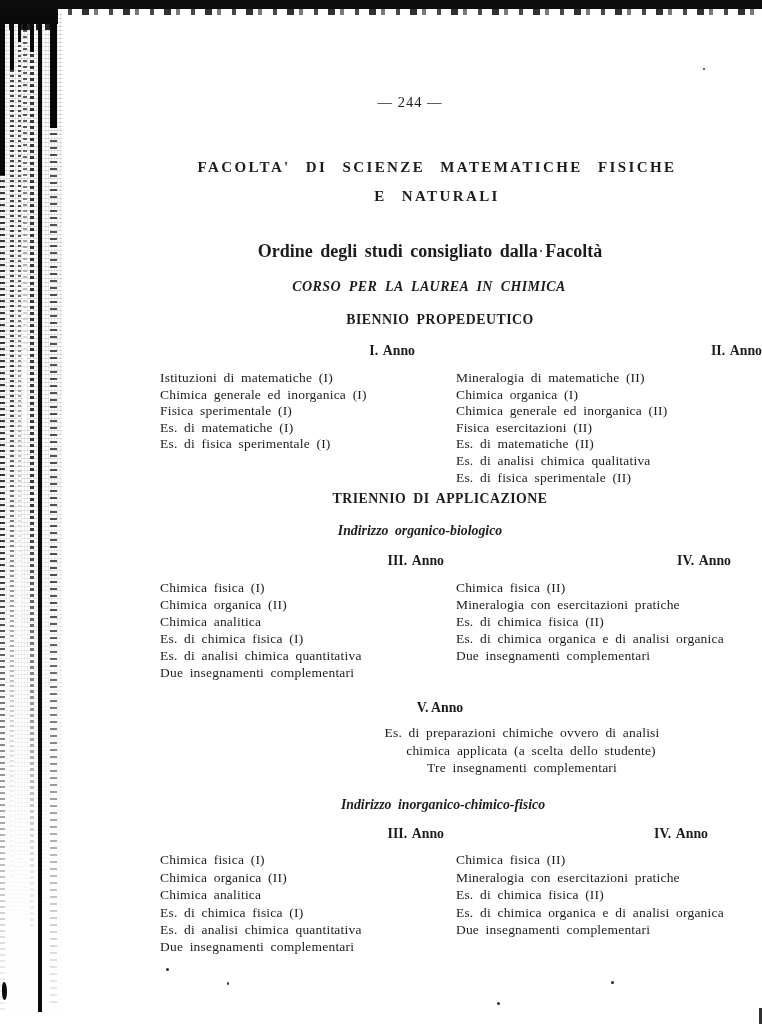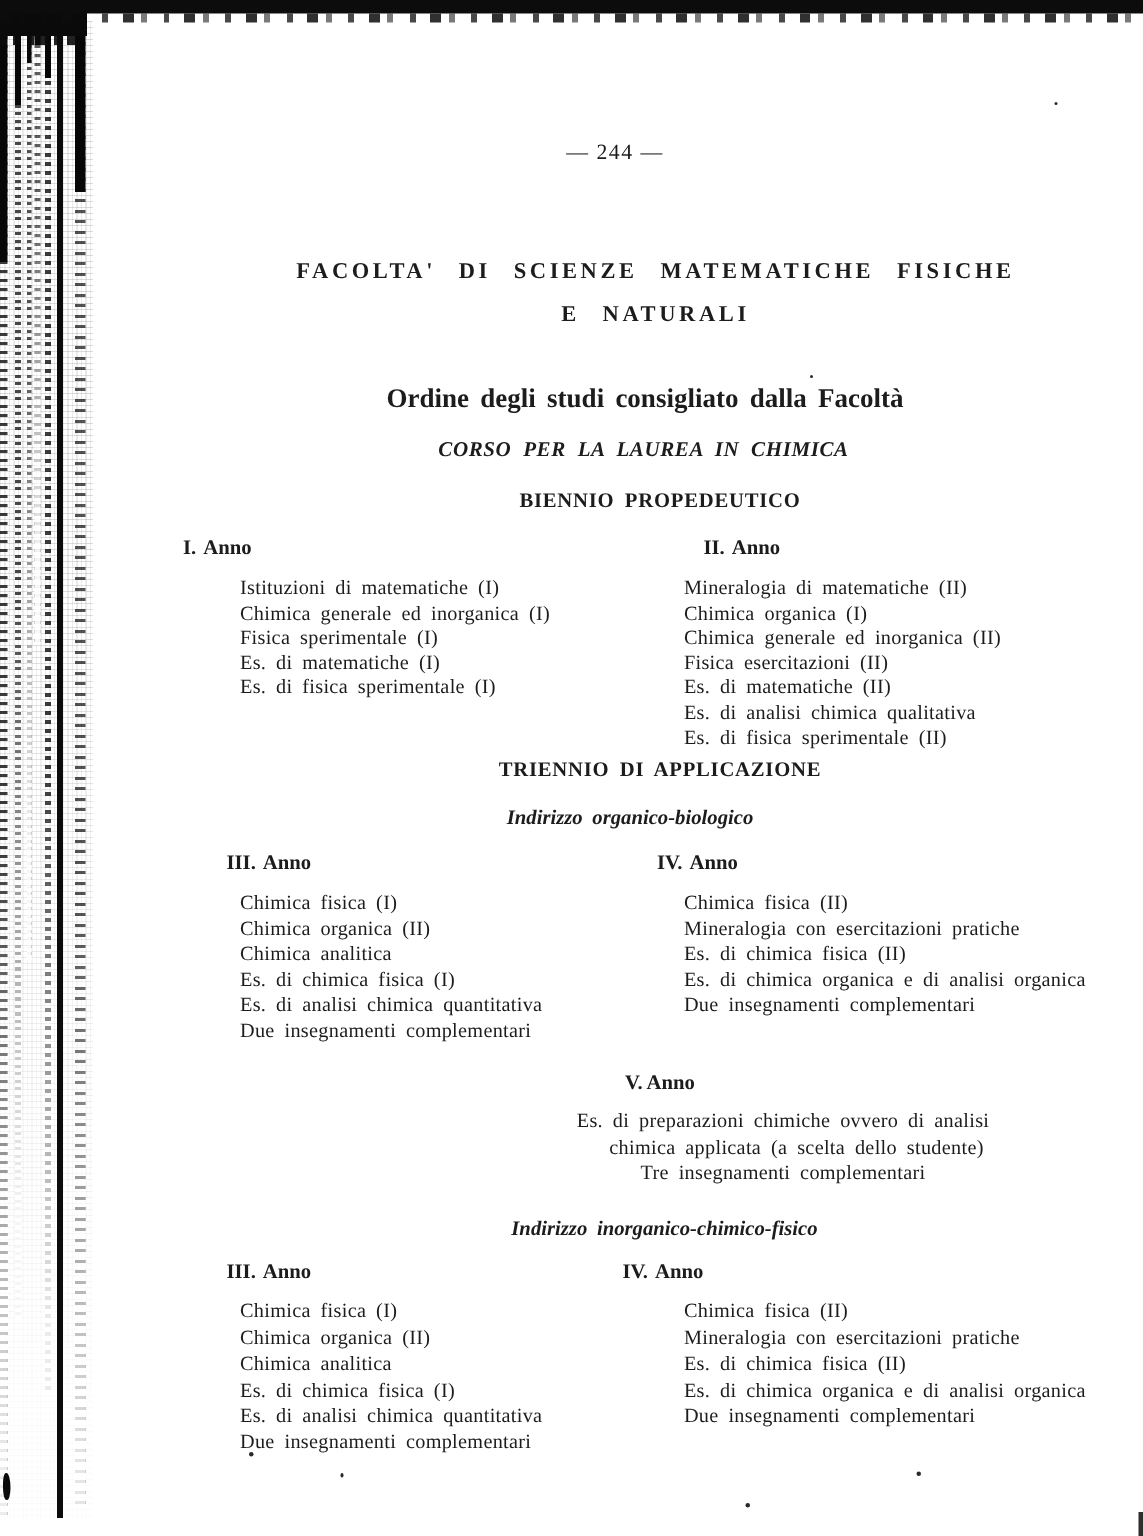--- a/index.html
+++ b/index.html
@@ -58,29 +58,29 @@
   .blob-bottom-left { position:absolute; left:2px; top:982px; width:5px; height:18px; background:#0b0b0b; border-radius:40% 60% 50% 50%; z-index:5; }
   .tick-bottom-right { position:absolute; right:0; top:1008px; width:3px; height:16px; background:rgba(10,10,10,.85); z-index:5; }
   .speck { position:absolute; background:#2a2a2a; border-radius:50%; z-index:3; }
 
   
   .content { position:absolute; left:160px; top:0; width:586px; z-index:2; }
   .centerline { text-align:center; white-space:nowrap; }
 
   .page-number { margin-top:94px; font-size:14.5px; letter-spacing:1px; transform:translateX(-43px); }
 
-  .faculty-title { margin-top:56px; font-weight:bold; font-size:15px;
+  .faculty-title { margin-top:42px; font-weight:bold; font-size:15px;
     letter-spacing:2.4px; word-spacing:9px; line-height:29px; transform:translateX(-16px); }
 
   .ordine  { margin-top:30px; font-weight:bold; font-size:18px; word-spacing:3px; transform:translateX(-23px); }
   .corso   { margin-top:17px; font-style:italic; font-weight:600; font-size:14px; letter-spacing:.4px; word-spacing:4px; transform:translateX(-24px); }
   .section-heading { margin-top:17px; font-size:13.8px; font-weight:600; letter-spacing:.5px; word-spacing:3px; transform:translateX(-13px); }
 
   .year-row { display:flex; margin-top:15px; }
-  .year-row .yr { width:50%; text-align:left; font-weight:bold; font-size:13.8px; word-spacing:2px; }
+  .year-row .yr { width:50%; text-align:right; font-weight:bold; font-size:13.8px; word-spacing:2px; }
 
   .cols { display:flex; justify-content:space-between; margin-top:11px; }
   .col  { width:49.5%; }
   .course { font-size:13.5px; line-height:16.6px; letter-spacing:.2px; word-spacing:3px; white-space:nowrap; }
 
   .t-heading { margin-top:5px; font-size:13.8px; font-weight:600; letter-spacing:.5px; word-spacing:3px; transform:translateX(-13px); }
   .indirizzo { margin-top:16px; font-style:italic; font-weight:600; font-size:13.8px; word-spacing:3px; }
 
   .anno5-head { margin-top:19px; font-weight:bold; font-size:13.8px; transform:translateX(-13px); }
   .anno5-block { margin-top:8px; margin-left:138px; font-size:13.5px; line-height:17.4px; letter-spacing:.2px; word-spacing:3px; white-space:nowrap;text-align:center; }

